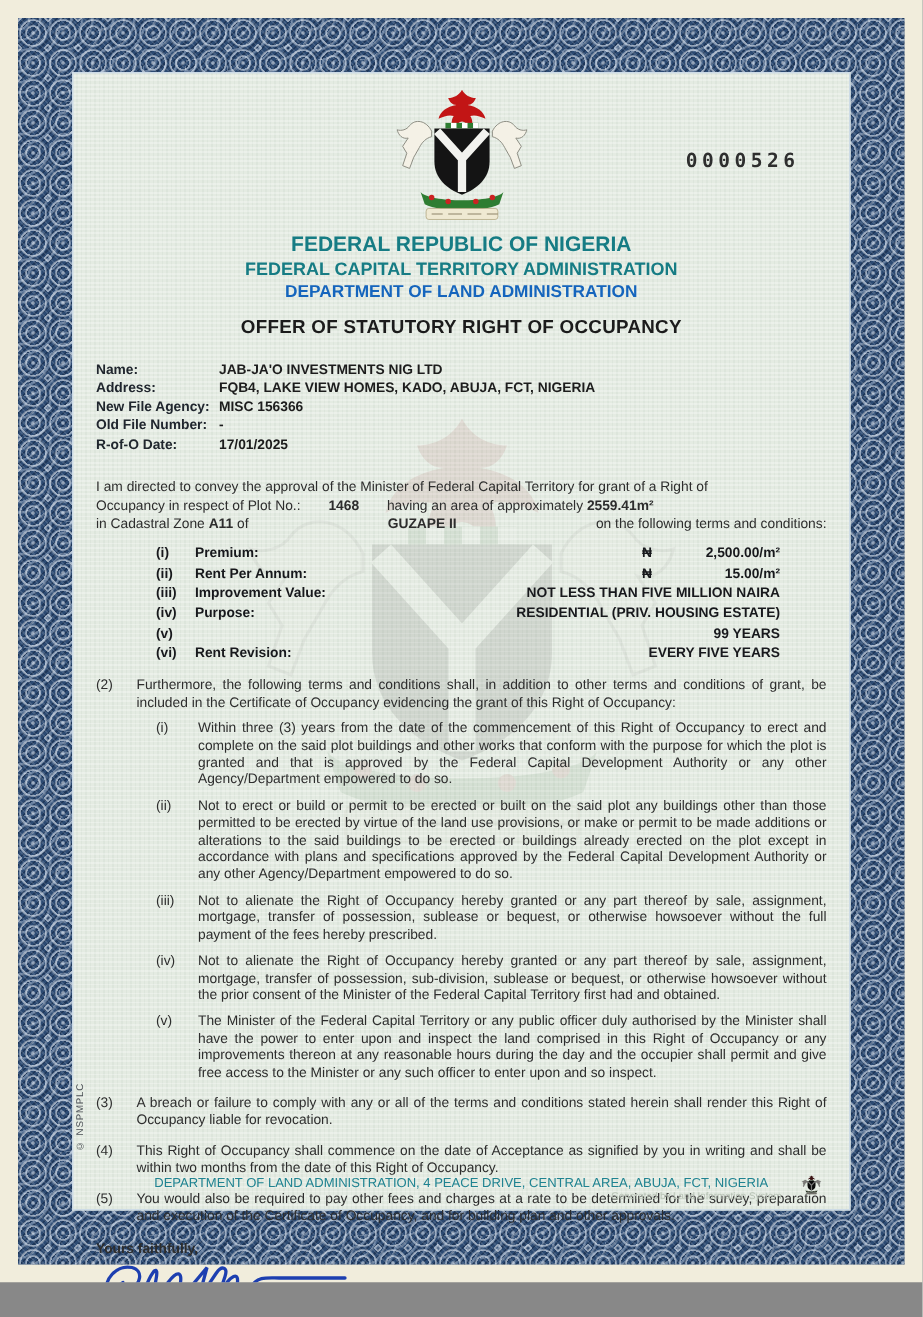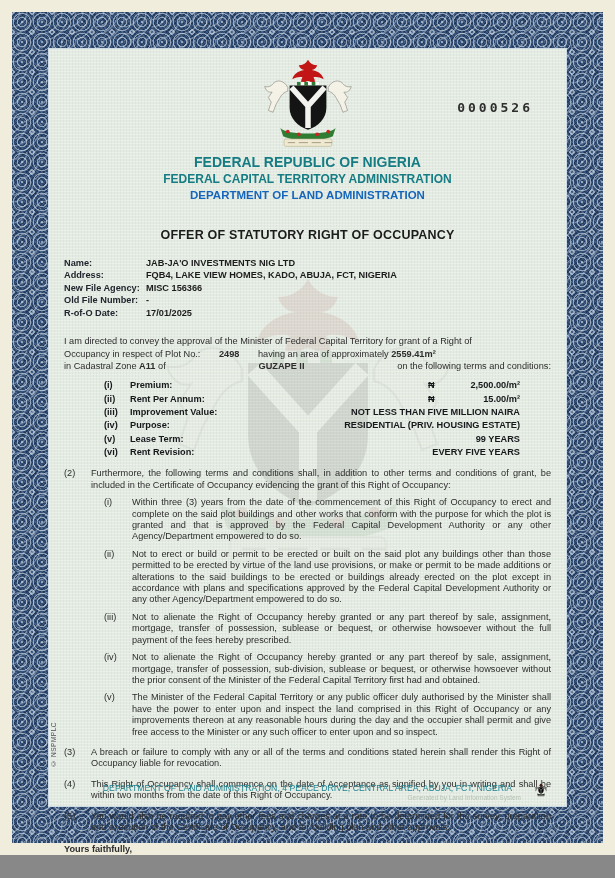--- a/index.html
+++ b/index.html
@@ -23,21 +23,21 @@
       repeating-linear-gradient(0deg, rgba(255,255,255,.28) 0 1px, transparent 1px 3px),
       repeating-linear-gradient(90deg, rgba(186,202,188,.18) 0 1px, transparent 1px 3px);
     box-shadow:inset 0 0 0 1px #cddbe6;}
   .content{position:relative;height:100%;padding:0 16px;color:var(--body-text);font-size:9.2px;line-height:1.24}
   .serial{position:absolute;top:42px;right:34px;font-family:"DejaVu Sans Mono",monospace;font-weight:bold;font-size:13px;letter-spacing:3px;color:var(--serial-black)}
   .emblem{display:block;margin:10px auto 0;width:112px;height:92px}
   .hline{text-align:center;font-weight:bold}
   .h1{font-size:14px;color:var(--header-teal);margin-top:4px}
   .h2{font-size:12px;color:var(--header-teal);margin-top:1px}
   .h3{font-size:11.5px;color:var(--dept-blue);margin-top:1px}
-  .doc-title{font-size:12.5px;color:var(--title-black);margin-top:26px;letter-spacing:.2px}
+  .doc-title{font-size:12.5px;color:var(--title-black);margin-top:9px;letter-spacing:.2px}
   .details{margin-top:13px}
   .detail-row{display:flex;font-weight:bold;line-height:1.35}
   .dl{flex:0 0 82px;color:#20262e}
   .dv{flex:1;color:#1c1c1c}
   .grant{margin-top:16px}
   .grant div{line-height:1.35}
   .b{font-weight:bold}
   .plot{margin:0 16px}
   .zone-line{display:flex}
   .zone-line .mid{flex:1;text-align:center}
@@ -139,21 +139,21 @@
         <div class="detail-row">
           <span class="dl">R-of-O Date:</span>
           <span class="dv">17/01/2025</span>
         </div>
       </div>
 
       <div class="grant">
         <div>I am directed to convey the approval of the Minister of Federal Capital Territory for grant of a Right of</div>
         <div>
           <span>Occupancy in respect of Plot No.:</span>
-          <span class="b plot">2498</span>
+          <span class="b plot">1468</span>
           <span>having an area of approximately</span>
           <span class="b">2559.41m²</span>
         </div>
         <div class="zone-line">
           <span>
             <span>in Cadastral Zone</span>
             <span class="b">A11</span>
             <span>of</span>
           </span>
           <span class="mid b">GUZAPE II</span>
@@ -181,21 +181,20 @@
           <span class="tv">NOT LESS THAN FIVE MILLION  NAIRA</span>
         </div>
         <div class="term-row">
           <span class="tn">(iv)</span>
           <span class="tl">Purpose:</span>
           <span class="tc"></span>
           <span class="tv">RESIDENTIAL (PRIV. HOUSING ESTATE)</span>
         </div>
         <div class="term-row">
           <span class="tn">(v)</span>
-          <span class="tl">Lease Term:</span>
           <span class="tc"></span>
           <span class="tv">99  YEARS</span>
         </div>
         <div class="term-row">
           <span class="tn">(vi)</span>
           <span class="tl">Rent Revision:</span>
           <span class="tc"></span>
           <span class="tv">EVERY FIVE YEARS</span>
         </div>
       </div>

